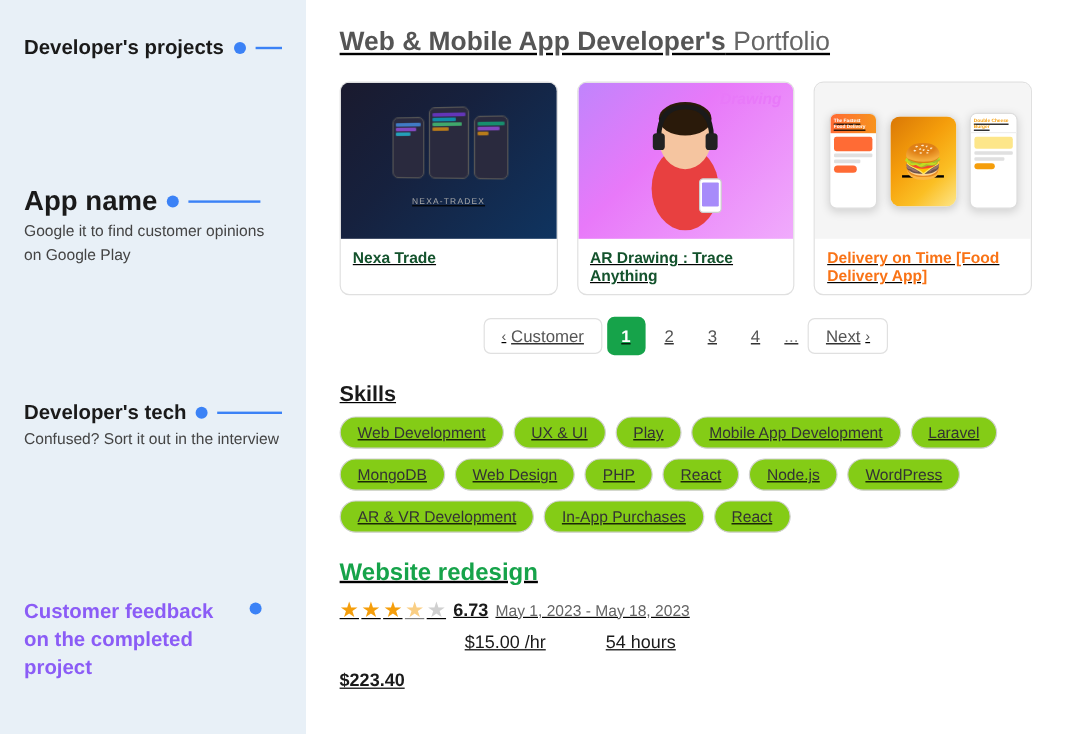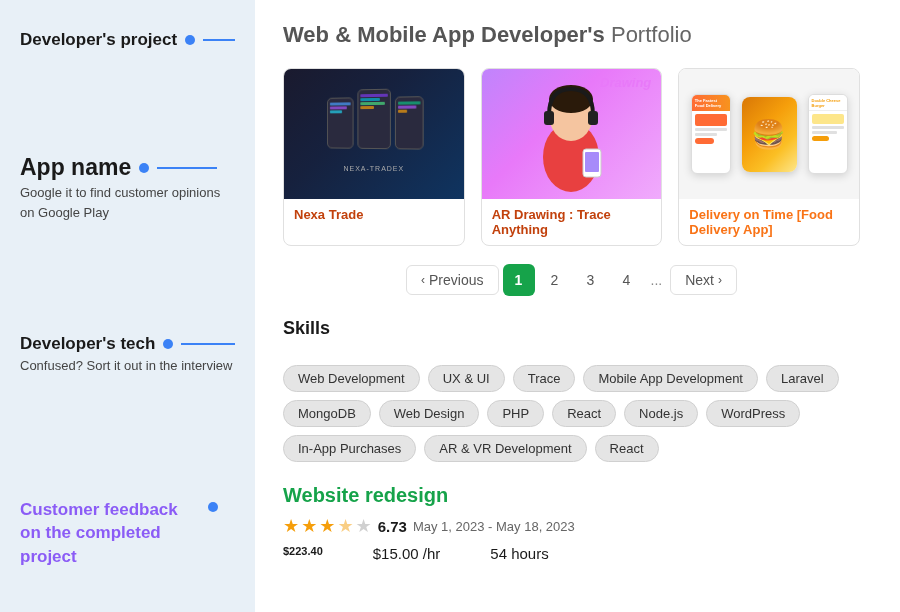--- a/index.html
+++ b/index.html
@@ -31,20 +31,21 @@
       color: #444;
       line-height: 1.5;
     }
 
     
     .main {
       flex: 1;
       background: #fff;
       padding: 22px 40px 20px 28px;
       overflow-y: auto;
+      text-decoration: underline;
     }
 
     
     .page-title {
       font-size: 22px;
       font-weight: 700;
       color: #1a1a1a;
       margin-bottom: 20px;
     }
     .page-title span {
@@ -175,21 +176,21 @@
     .app-content-line {
       height: 3px;
       background: #e0e0e0;
       border-radius: 1px;
     }
 
     .project-name {
       padding: 8px 10px;
       font-size: 13px;
       font-weight: 600;
-      color: #c2410c;
+      color: #14532d;
     }
     .project-name-orange {
       color: #f97316;
     }
 
     
     .pagination {
       display: flex;
       align-items: center;
       justify-content: center;
@@ -229,35 +230,35 @@
       color: #888;
       padding: 0 4px;
     }
     .chevron-icon { font-size: 12px; }
 
     
     .section-title {
       font-size: 18px;
       font-weight: 700;
       color: #1a1a1a;
-      margin-bottom: 26px;
+      margin-bottom: 8px;
     }
     .skills-container {
       display: flex;
       flex-wrap: wrap;
       gap: 8px;
       margin-bottom: 22px;
     }
     .skill-tag {
       padding: 5px 14px;
       border: 1.5px solid #d0d0d0;
       border-radius: 20px;
       font-size: 13px;
       color: #333;
-      background: #e5e5e5;
+      background: #84cc16;
       cursor: default;
     }
 
     
     .feedback-title {
       font-size: 20px;
       font-weight: 700;
       color: #16a34a;
       margin-bottom: 8px;
     }
@@ -304,21 +305,21 @@
       max-width: 60px;
     }
   </style>
 </head>
 <body>
 
 <aside class="sidebar">
 
   <div class="sidebar-section">
     <div class="sidebar-heading-row">
-      <span style="font-size:17px;font-weight:600;color:#1a1a1a;">Developer's project</span>
+      <span style="font-size:17px;font-weight:600;color:#1a1a1a;">Developer's projects</span>
       <span class="sidebar-dot"></span>
       <span class="sidebar-hline"></span>
     </div>
   </div>
 
   <div class="sidebar-section" style="margin-top:80px;">
     <div class="sidebar-heading-row">
       <span style="font-size:23px;font-weight:600;color:#1a1a1a;">App name</span>
       <span class="sidebar-dot"></span>
       <span class="sidebar-hline"></span>
@@ -436,66 +437,66 @@
         </div>
       </div>
       <div class="project-name project-name-orange">Delivery on Time [Food Delivery App]</div>
     </div>
 
   </div>
 
   <div class="pagination">
     <button class="pagination-btn">
       <span class="chevron-icon">‹</span>
-      <span>Previous</span>
+      <span>Customer</span>
     </button>
     <div class="page-num active">1</div>
     <div class="page-num">2</div>
     <div class="page-num">3</div>
     <div class="page-num">4</div>
     <span class="page-ellipsis">...</span>
     <button class="pagination-btn">
       <span>Next</span>
       <span class="chevron-icon">›</span>
     </button>
   </div>
 
   <div>
     <h2 class="section-title">Skills</h2>
     <div class="skills-container" id="skills-tags">
         <span class="skill-tag">Web Development</span>
         <span class="skill-tag">UX &amp; UI</span>
-        <span class="skill-tag">Trace</span>
+        <span class="skill-tag">Play</span>
         <span class="skill-tag">Mobile App Development</span>
         <span class="skill-tag">Laravel</span>
         <span class="skill-tag">MongoDB</span>
         <span class="skill-tag">Web Design</span>
         <span class="skill-tag">PHP</span>
         <span class="skill-tag">React</span>
         <span class="skill-tag">Node.js</span>
         <span class="skill-tag">WordPress</span>
+        <span class="skill-tag">AR &amp; VR Development</span>
         <span class="skill-tag">In-App Purchases</span>
-        <span class="skill-tag">AR &amp; VR Development</span>
         <span class="skill-tag">React</span>
       </div>
   </div>
 
   <div>
     <h3 class="feedback-title">Website redesign</h3>
     <div class="feedback-rating">
       <div class="stars" id="stars-container">
           <span class="star filled">★</span>
           <span class="star filled">★</span>
           <span class="star filled">★</span>
           <span class="star" style="color: rgb(245, 158, 11); opacity: 0.5;">★</span>
           <span class="star empty">★</span>
         </div>
       <span class="rating-score">6.73</span>
       <span class="rating-date">May 1, 2023 - May 18, 2023</span>
     </div>
     <div class="feedback-stats">
-      <span style="font-weight:700;font-size:11px;">$223.40</span>
+      <span style="font-weight:700;font-size:15px;margin-top:32px;">$223.40</span>
       <span style="font-size:15px;">$15.00 /hr</span>
       <span style="font-size:15px;">54 hours</span>
     </div>
   </div>
 
 </main>
 
 </body></html>

